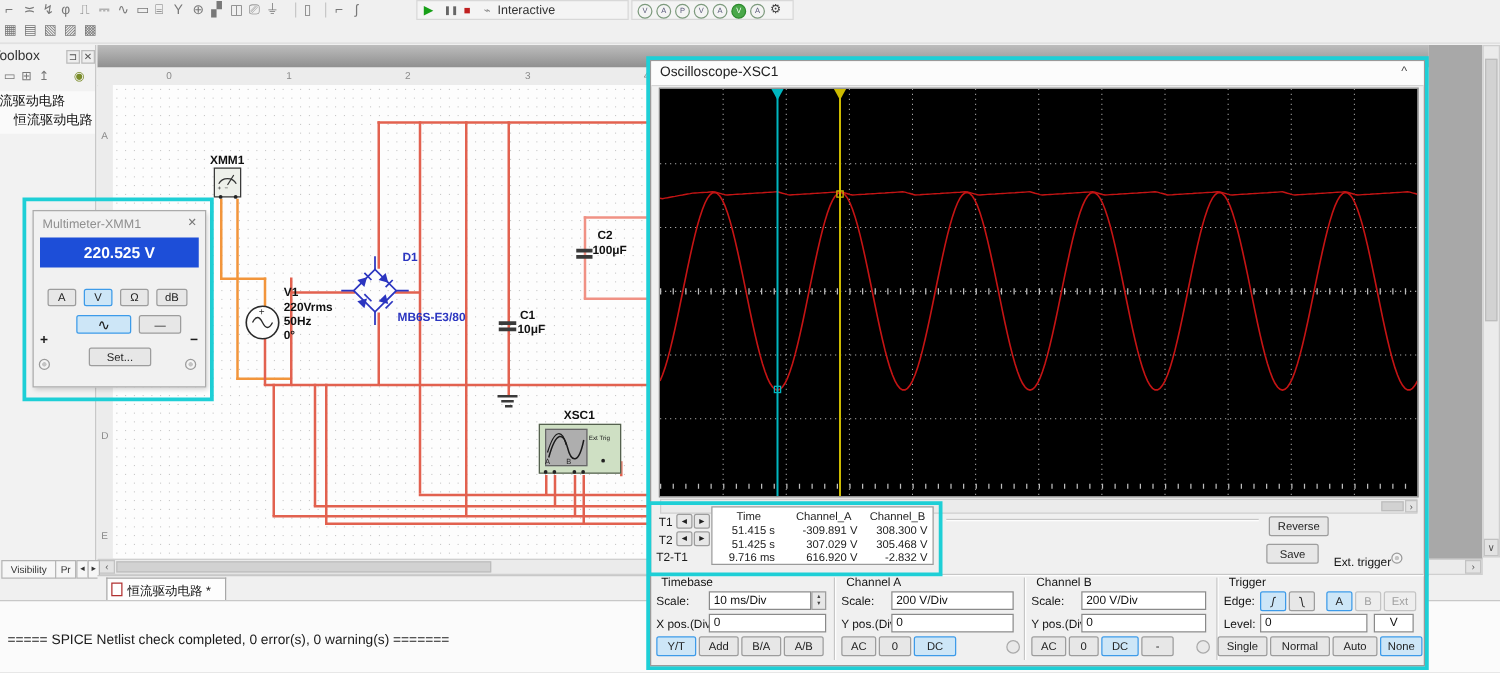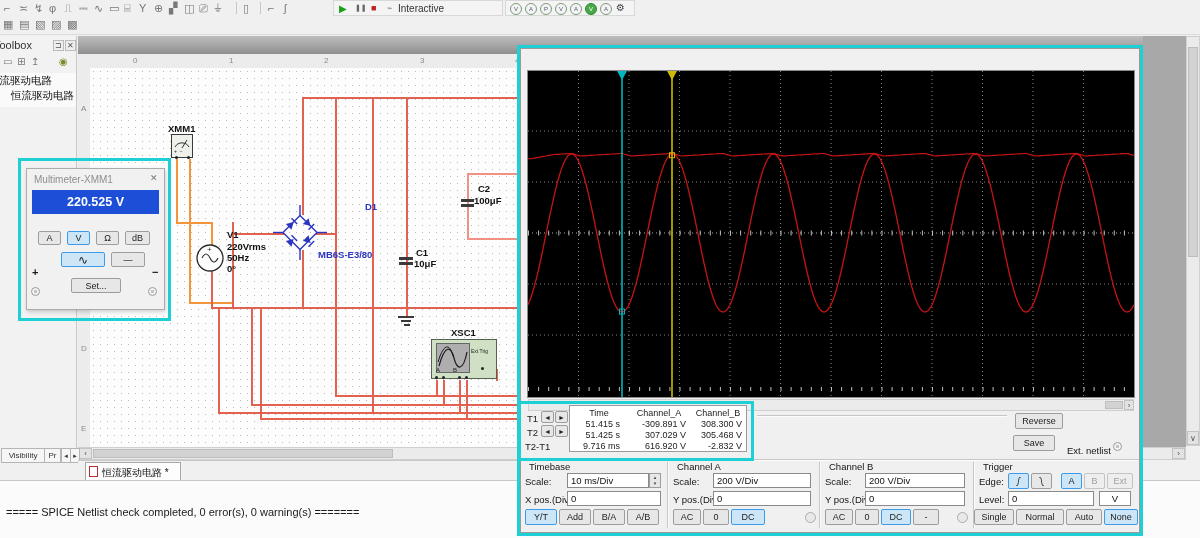--- a/index.html
+++ b/index.html
@@ -187,21 +187,21 @@
       </g>
     <g transform="translate(23.5,41) rotate(45)">
         <polygon points="-4,4 4,4 0,-3" fill="#2b35c0"></polygon>
         <line x1="-4" y1="-4" x2="4" y2="-4" stroke="#2b35c0" stroke-width="1.4"></line>
       </g>
     <g transform="translate(40.5,41) rotate(135)">
         <polygon points="-4,4 4,4 0,-3" fill="#2b35c0"></polygon>
         <line x1="-4" y1="-4" x2="4" y2="-4" stroke="#2b35c0" stroke-width="1.4"></line>
       </g>
   </svg>
-  <span class="blab" style="left:322px;top:201px;margin-left:43px;">D1</span>
+  <span class="blab" style="left:322px;top:201px;">D1</span>
   <span class="blab" style="left:318px;top:249px;">MB6S-E3/80</span>
 
   <div class="wire-dark" style="left:399px;top:257px;width:14px;height:2.5px;"></div>
   <div class="wire-dark" style="left:399px;top:262px;width:14px;height:2.5px;"></div>
   <span class="clab" style="left:416px;top:247px;">C1</span>
   <span class="clab" style="left:414px;top:258px;">10μF</span>
 
   <div class="wire-dark" style="left:461px;top:199px;width:13px;height:2.5px;"></div>
   <div class="wire-dark" style="left:461px;top:204px;width:13px;height:2.5px;"></div>
   <span class="clab" style="left:478px;top:183px;">C2</span>
@@ -291,20 +291,24 @@
     <div class="btn sel" style="left:34px;top:83px;width:44px;height:15px;font-size:12px;">∿</div>
     <div class="btn" style="left:84px;top:83px;width:34px;height:15px;">—</div>
     <span class="a" style="left:5px;top:97px;font-size:11px;font-weight:600;">+</span>
     <span class="a" style="left:125px;top:97px;font-size:11px;font-weight:600;">−</span>
     <div class="btn" style="left:44px;top:109px;width:50px;height:15px;">Set...</div>
     <div class="term" style="left:4px;top:118px;"></div>
     <div class="term" style="left:121px;top:118px;"></div>
   </div>
 
   <div id="scopewin">
+    <div class="a" style="left:0;top:0;width:618px;height:20px;background:#fcfcfc;border-bottom:1px solid #d5d5d5;box-sizing:border-box;">
+      <span class="a" style="left:7px;top:3px;font-size:11px;color:#222;">Oscilloscope-XSC1</span>
+      <span class="a" style="left:600px;top:3px;font-size:10px;color:#444;">^</span>
+    </div>
 
     <svg id="scope-svg" width="606" height="326" style="left:7px;top:22px;outline:1px solid #8a8a8a;">
         <line x1="50.5" y1="0" x2="50.5" y2="326" stroke="#cfcfcf" stroke-width="0.8" stroke-dasharray="1,3" opacity="0.8"></line>
         <line x1="101.0" y1="0" x2="101.0" y2="326" stroke="#cfcfcf" stroke-width="0.8" stroke-dasharray="1,3" opacity="0.8"></line>
         <line x1="151.5" y1="0" x2="151.5" y2="326" stroke="#cfcfcf" stroke-width="0.8" stroke-dasharray="1,3" opacity="0.8"></line>
         <line x1="202.0" y1="0" x2="202.0" y2="326" stroke="#cfcfcf" stroke-width="0.8" stroke-dasharray="1,3" opacity="0.8"></line>
         <line x1="252.5" y1="0" x2="252.5" y2="326" stroke="#cfcfcf" stroke-width="0.8" stroke-dasharray="1,3" opacity="0.8"></line>
         <line x1="303.0" y1="0" x2="303.0" y2="326" stroke="#cfcfcf" stroke-width="0.8" stroke-dasharray="1,3" opacity="0.8"></line>
         <line x1="353.5" y1="0" x2="353.5" y2="326" stroke="#cfcfcf" stroke-width="0.8" stroke-dasharray="1,3" opacity="0.8"></line>
         <line x1="404.0" y1="0" x2="404.0" y2="326" stroke="#cfcfcf" stroke-width="0.8" stroke-dasharray="1,3" opacity="0.8"></line>
@@ -353,21 +357,21 @@
       <span class="tcell" style="left:54px;top:24px;width:62px;">307.029 V</span>
       <span class="tcell" style="left:114px;top:24px;width:58px;">305.468 V</span>
       <span class="tcell" style="left:0;top:35px;width:50px;">9.716 ms</span>
       <span class="tcell" style="left:54px;top:35px;width:62px;">616.920 V</span>
       <span class="tcell" style="left:114px;top:35px;width:58px;">-2.832 V</span>
     </div>
     <div class="groove-h" style="left:236px;top:366px;width:250px;"></div>
 
     <div class="btn" style="left:494px;top:364px;width:48px;height:16px;">Reverse</div>
     <div class="btn" style="left:492px;top:386px;width:42px;height:16px;">Save</div>
-    <span class="lbl" style="left:546px;top:396px;">Ext. netlist</span>
+    <span class="lbl" style="left:546px;top:396px;">Ext. trigger</span>
     <div class="term" style="left:592px;top:393px;"></div>
 
     <div class="groove-h" style="left:0;top:410px;width:618px;"></div>
     <div class="groove-v" style="left:146px;top:413px;height:66px;"></div>
     <div class="groove-v" style="left:298px;top:413px;height:66px;"></div>
     <div class="groove-v" style="left:452px;top:413px;height:66px;"></div>
 
     <span class="lbl" style="left:8px;top:412px;">Timebase</span>
     <span class="lbl" style="left:4px;top:427px;">Scale:</span>
     <div class="inp" style="left:46px;top:424px;width:82px;height:15px;">10 ms/Div</div>

